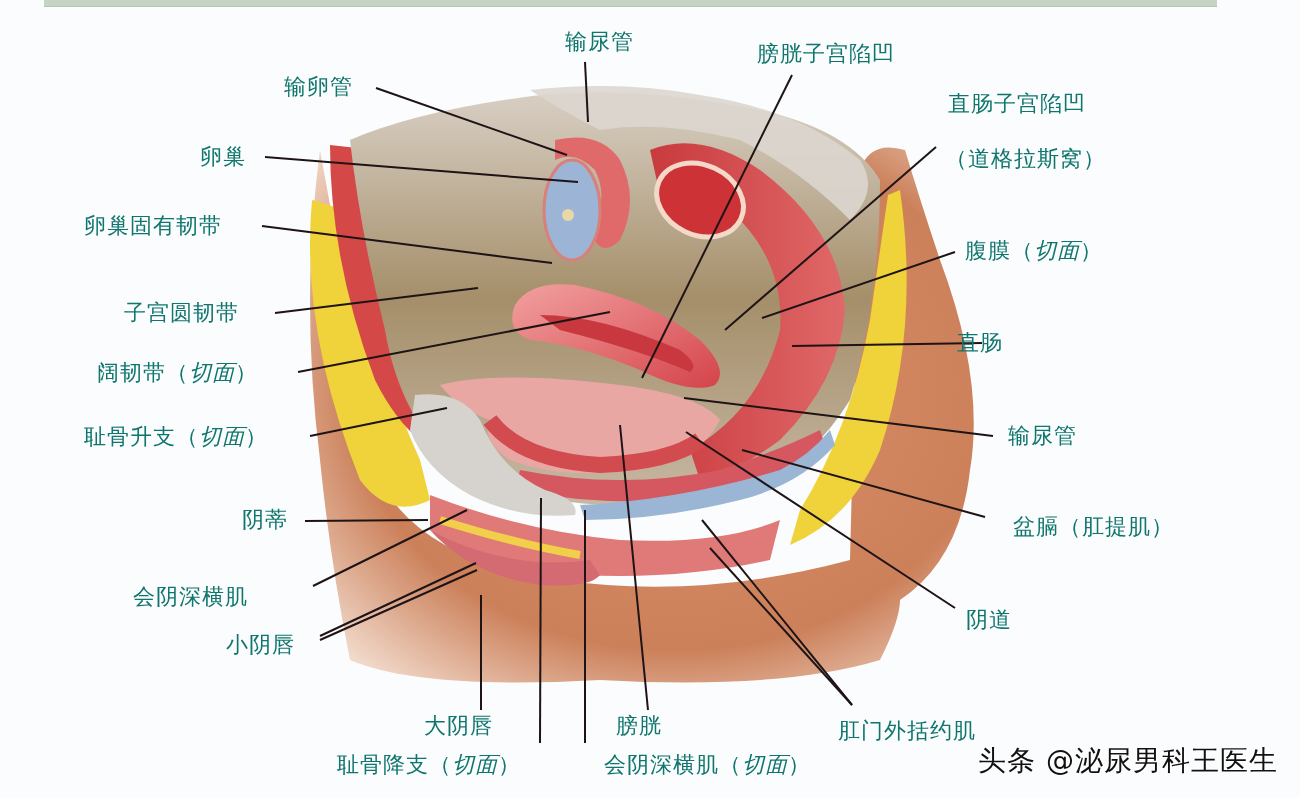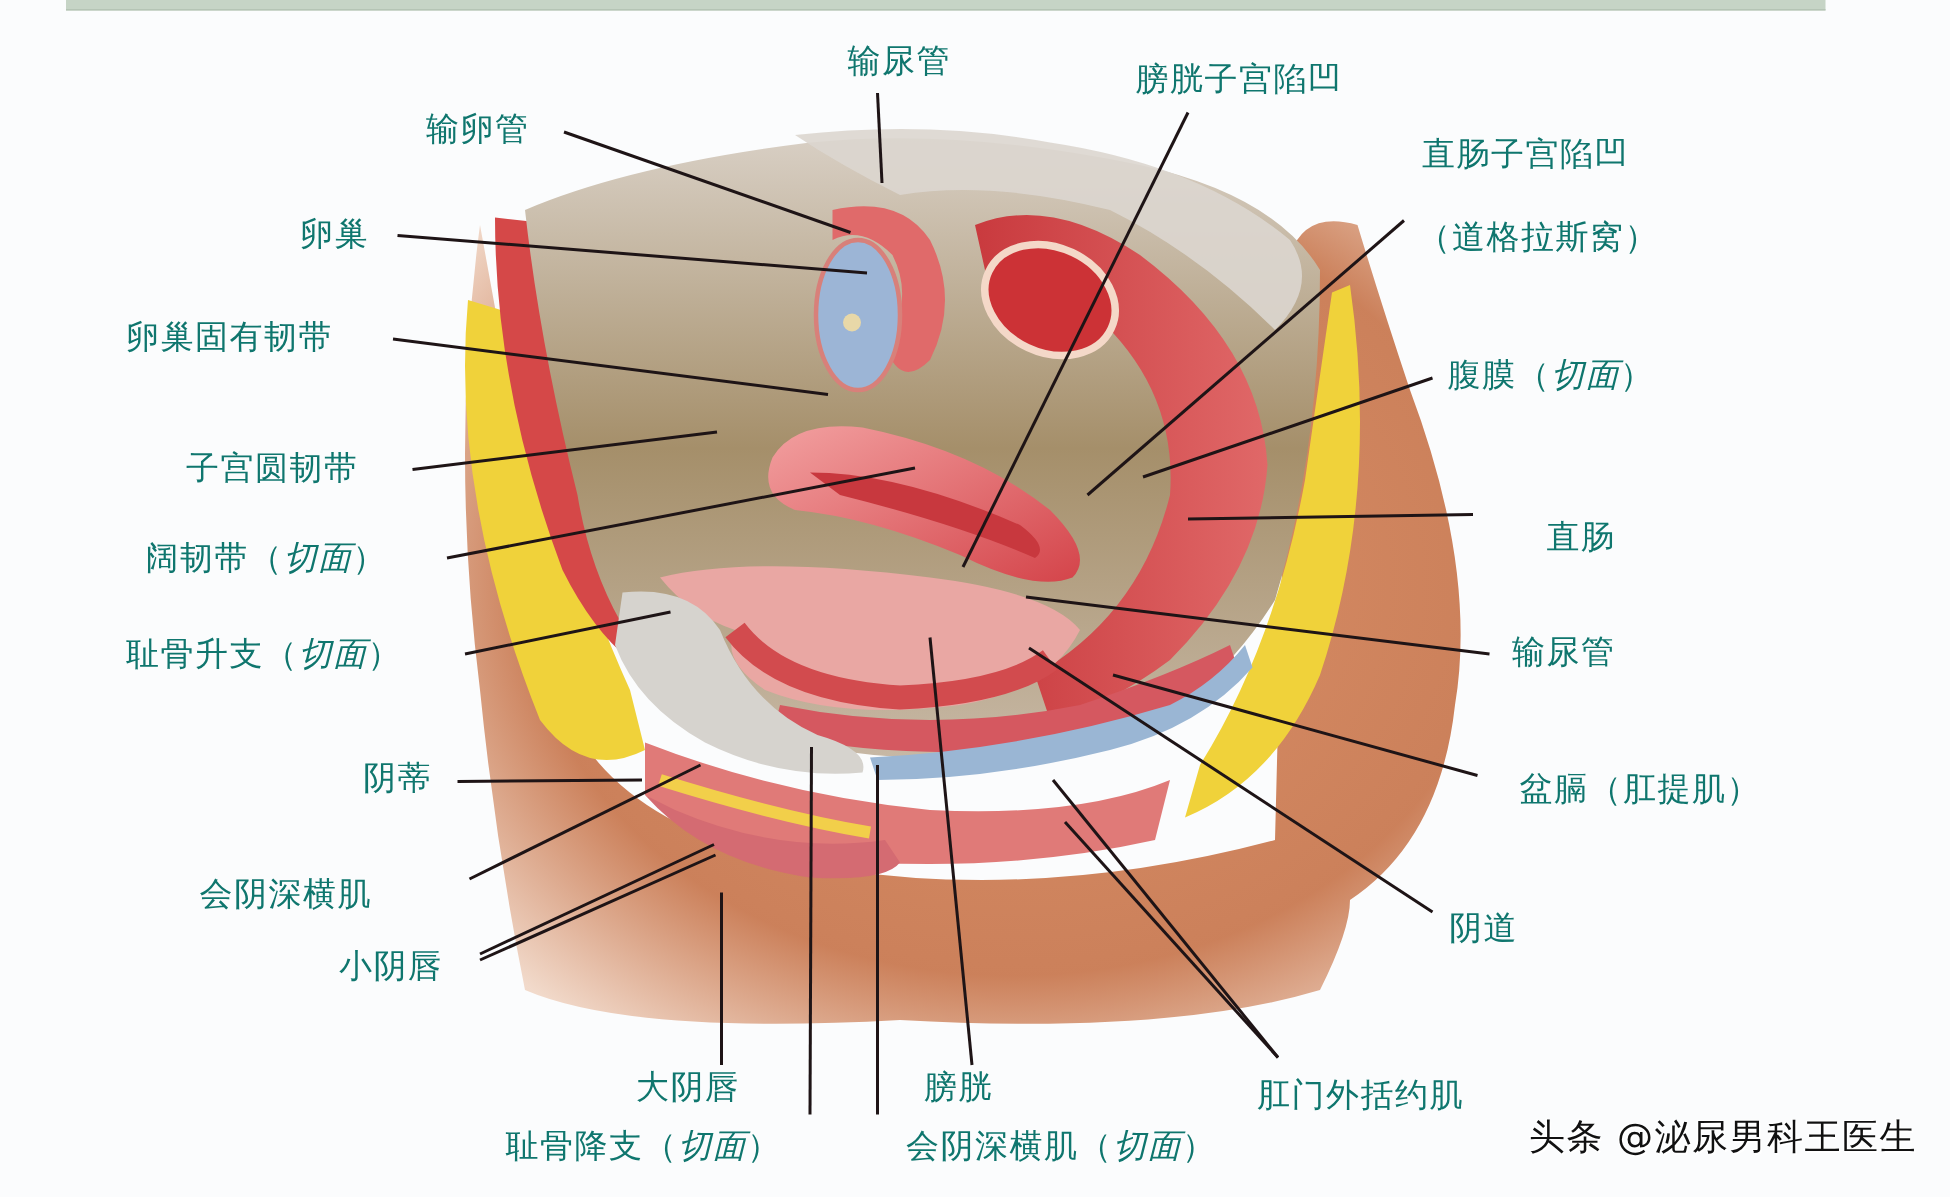--- a/index.html
+++ b/index.html
@@ -12,21 +12,21 @@
     position: absolute; left: 44px; top: 0; width: 1173px; height: 6px;
     background: #c6d4c6; border-bottom: 1px solid #b5c4b5;
   }
   .illustration { position: absolute; left: 0; top: 0; width: 1300px; height: 798px; }
   .label {
     position: absolute; white-space: nowrap; color: #0f766e;
     font-size: 22px; letter-spacing: 1px; line-height: 1; text-align: center;
   }
   .label .it { font-style: italic; }
   .watermark {
-    position: absolute; right: 22px; top: 742px; font-size: 24px; color: #111;
+    position: absolute; right: 22px; top: 742px; font-size: 28px; color: #111;
     font-family: "DejaVu Sans", "Liberation Sans", sans-serif;
     text-shadow: 1px 1px 0 #fff, -1px -1px 0 #fff;
     letter-spacing: 1px;
   }
 </style>
 </head>
 <body>
 
 <div class="top-strip"></div>
 
@@ -124,21 +124,21 @@
 <div class="label" style="left:124px;top:302px;">子宫圆韧带</div>
 
 <div class="label" style="left:965px;top:240px;">
   <span>腹膜</span><span>（</span><span class="it">切面</span><span>）</span>
 </div>
 
 <div class="label" style="left:97px;top:362px;">
   <span>阔韧带</span><span>（</span><span class="it">切面</span><span>）</span>
 </div>
 
-<div class="label" style="left:1031px;top:332px;margin-top:16px;">直肠</div>
+<div class="label" style="left:957px;top:332px;">直肠</div>
 
 <div class="label" style="left:84px;top:426px;">
   <span>耻骨升支</span><span>（</span><span class="it">切面</span><span>）</span>
 </div>
 
 <div class="label" style="left:1008px;top:425px;">输尿管</div>
 <div class="label" style="left:242px;top:509px;">阴蒂</div>
 <div class="label" style="left:1001px;top:516px;margin-left:12px;">盆膈（肛提肌）</div>
 <div class="label" style="left:133px;top:586px;">会阴深横肌</div>
 <div class="label" style="left:226px;top:634px;">小阴唇</div>

